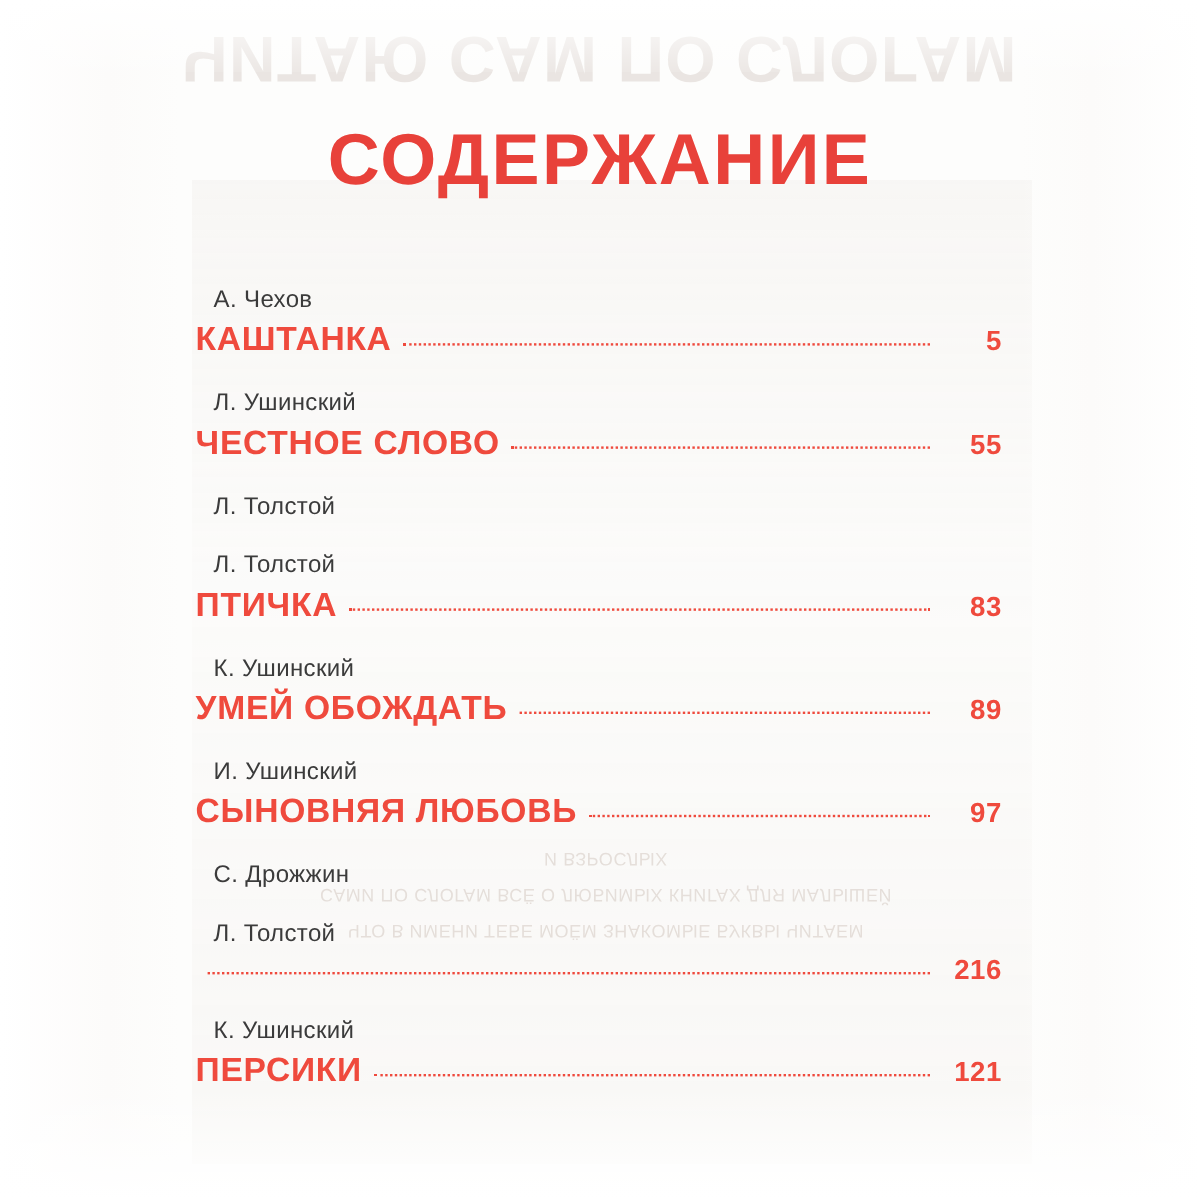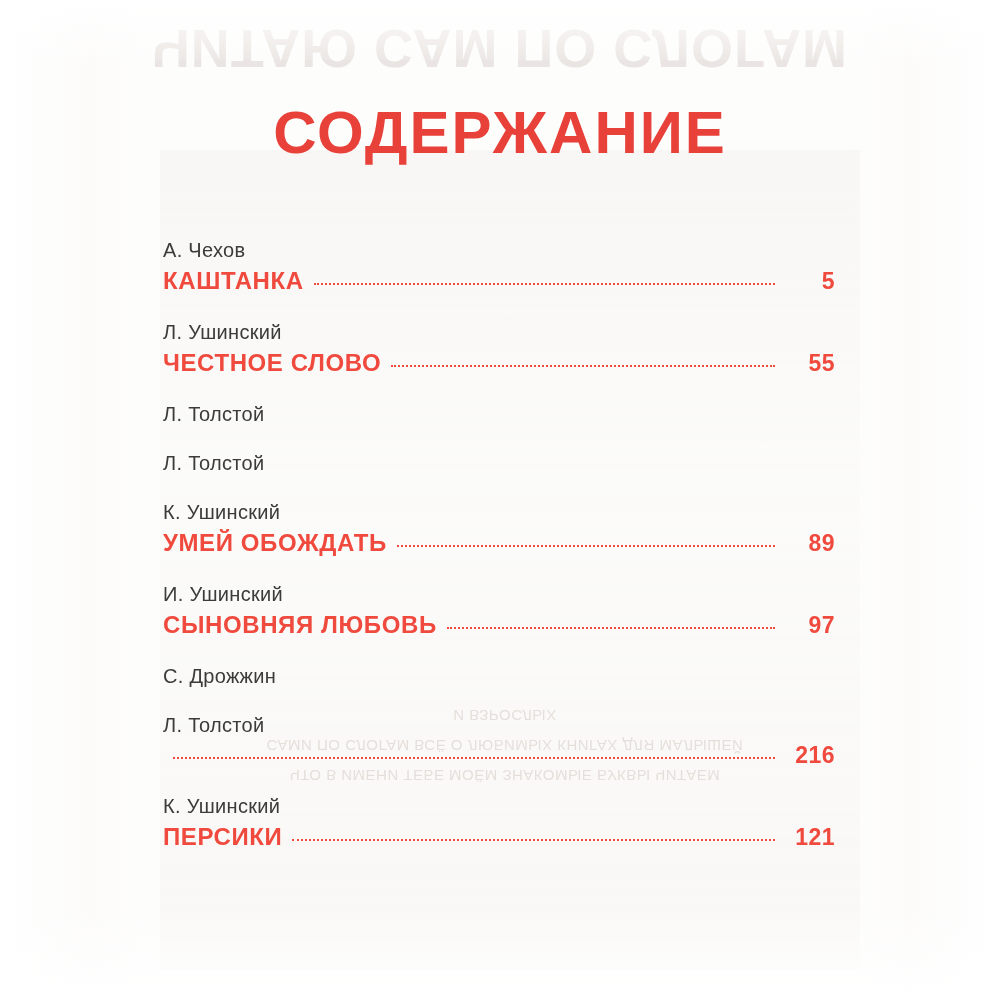--- a/index.html
+++ b/index.html
@@ -124,40 +124,40 @@
 
   .toc-entry {
     position: relative;
     padding: 0 0 0 0;
     margin: 0 0 26px 0;
     width: 1000px;
   }
 
   .entry-author {
     position: relative;
-    left: 163px;
+    left: 178px;
     font-size: 20px;
     color: #3b3b3b;
     letter-spacing: 0.3px;
     margin-bottom: 5px;
     width: 660px;
   }
 
   .entry-row {
     position: relative;
     left: 163px;
     width: 672px;
     display: flex;
     align-items: baseline;
   }
 
   .entry-title {
     color: #ef4a3d;
     font-weight: bold;
-    font-size: 24px;
+    font-size: 28px;
     letter-spacing: 0.6px;
     white-space: nowrap;
   }
 
   .entry-dots {
     flex: 1 1 auto;
     margin: 0 6px 0 10px;
     border-bottom: 2.5px dotted #ef4a3d;
     position: relative;
     top: -4px;
@@ -210,20 +210,25 @@
           <span class="entry-page">55</span>
         </div>
       </li>
 
       <li class="toc-entry">
         <div class="entry-author">Л. Толстой</div>
       </li>
 
       <li class="toc-entry">
         <div class="entry-author">Л. Толстой</div>
+        <div class="entry-row">
+          <span class="entry-title">ПТИЧКА</span>
+          <span class="entry-dots"></span>
+          <span class="entry-page">83</span>
+        </div>
       </li>
 
       <li class="toc-entry">
         <div class="entry-author">К. Ушинский</div>
         <div class="entry-row">
           <span class="entry-title">УМЕЙ ОБОЖДАТЬ</span>
           <span class="entry-dots"></span>
           <span class="entry-page">89</span>
         </div>
       </li>

